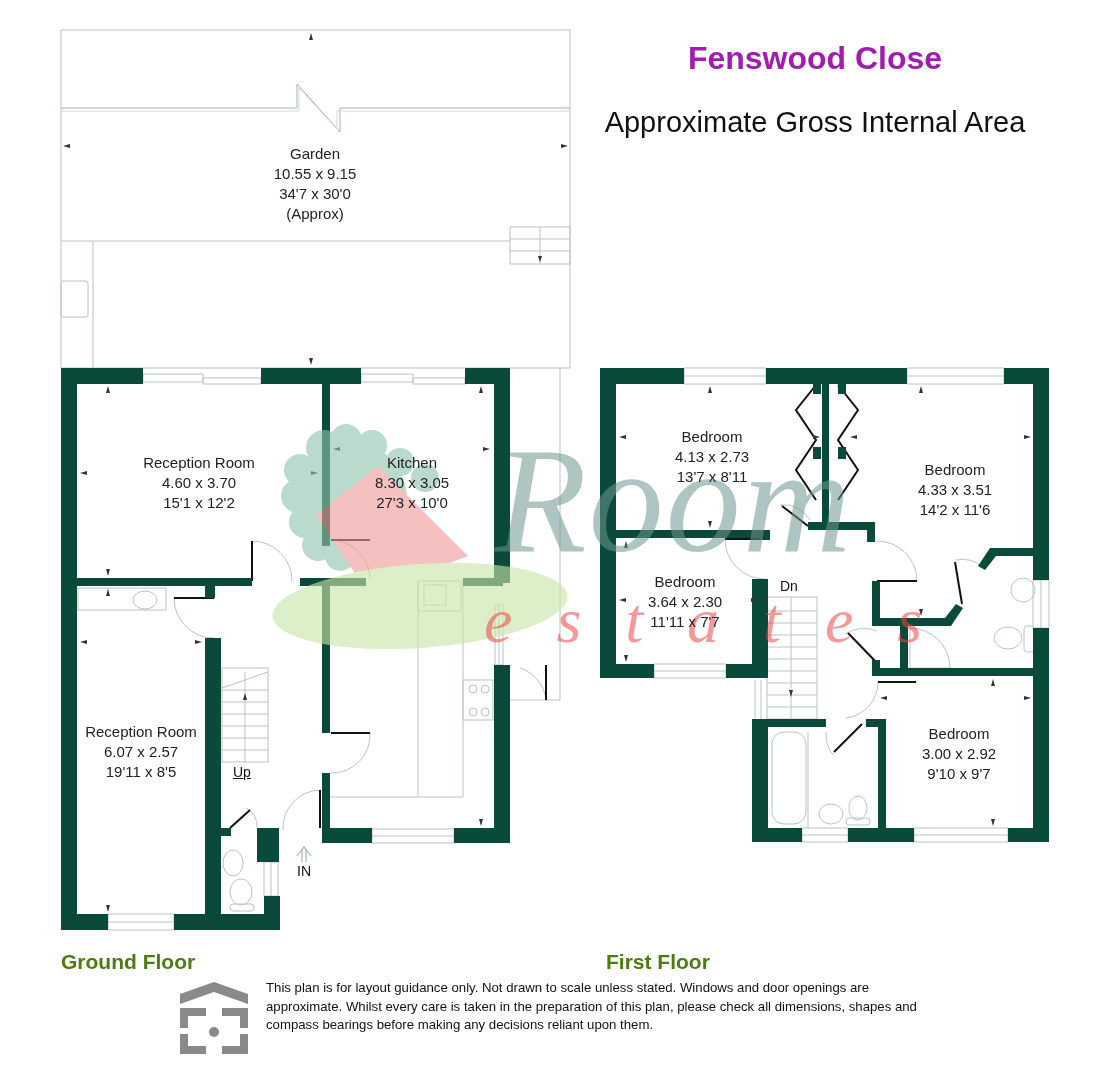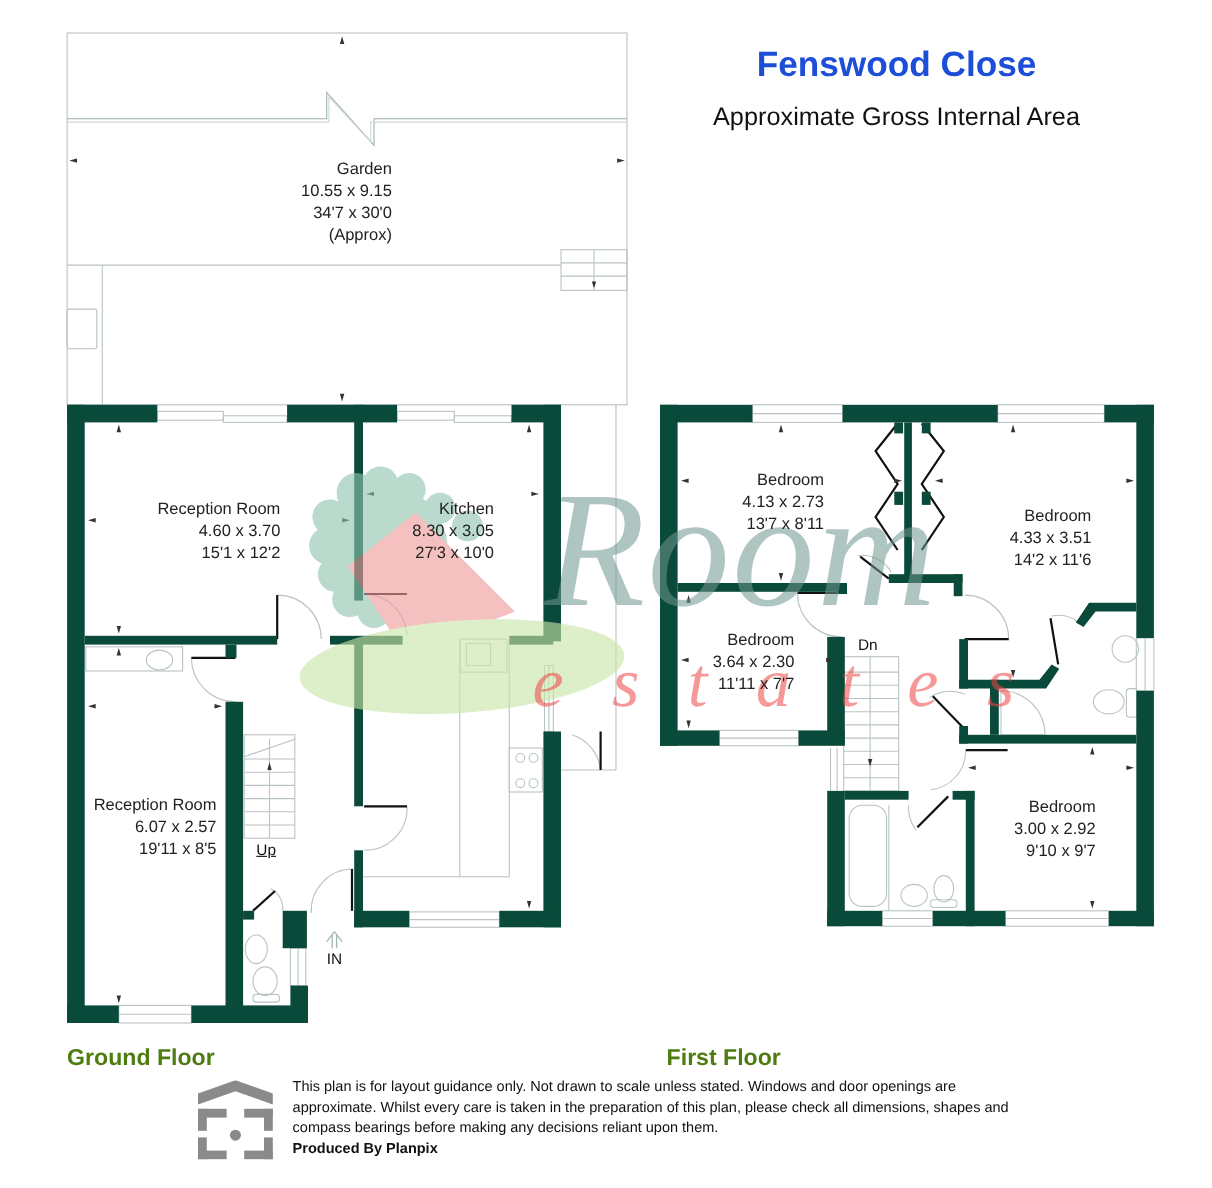--- a/index.html
+++ b/index.html
@@ -1,21 +1,21 @@
 <!DOCTYPE html>
 <html><head>
 <meta charset="utf-8">
 <style>
   html, body { margin:0; padding:0; background:#ffffff; }
   body { width:1102px; height:1080px; position:relative; overflow:hidden; font-family:"Liberation Sans", sans-serif; color:#111; }
   .abs { position:absolute; }
   #plan-svg { position:absolute; left:0; top:0; width:1102px; height:1080px; }
-  .title { left:600px; top:40px; width:430px; text-align:center; font-weight:bold; font-size:32px; color:#1d4ed8; }
-  .subtitle { left:600px; top:92px; width:430px; text-align:center; font-size:23px; line-height:28px; color:#111; }
-  .room-label { text-align:right; font-size:15px; line-height:20px; color:#222; white-space:nowrap; transform:translateX(-50%); }
+  .title { left:600px; top:40px; width:430px; text-align:center; font-weight:bold; font-size:32px; color:#a21caf; }
+  .subtitle { left:600px; top:108px; width:430px; text-align:center; font-size:29px; line-height:28px; color:#111; }
+  .room-label { text-align:center; font-size:15px; line-height:20px; color:#222; white-space:nowrap; transform:translateX(-50%); }
   .floor-label { font-weight:bold; font-size:21px; color:#4d7c0f; }
   .disclaimer { left:266px; top:979px; width:680px; font-size:13.2px; line-height:18.5px; color:#111; }
   .disclaimer .produced { font-weight:bold; display:block; }
   .small-label { font-size:14px; color:#111; }
   .watermark { pointer-events:none; }
 </style>
 </head>
 <body>
 
 <svg id="plan-svg" viewBox="0 0 1102 1080" xmlns="http://www.w3.org/2000/svg">
@@ -370,14 +370,13 @@
   <rect x="62" y="26" width="8" height="20" fill="#8a8a8a"></rect>
   <rect x="2" y="52" width="8" height="20" fill="#8a8a8a"></rect>
   <rect x="2" y="64" width="26" height="8" fill="#8a8a8a"></rect>
   <rect x="62" y="52" width="8" height="20" fill="#8a8a8a"></rect>
   <rect x="44" y="64" width="26" height="8" fill="#8a8a8a"></rect>
   <circle cx="36" cy="50" r="5" fill="#8a8a8a"></circle>
 </svg>
 
 <div class="abs disclaimer">
   <span>This plan is for layout guidance only. Not drawn to scale unless stated. Windows and door openings are approximate. Whilst every care is taken in the preparation of this plan, please check all dimensions, shapes and compass bearings before making any decisions reliant upon them.</span>
-  <span class="produced">Produced By Planpix</span>
 </div>
 
 </body></html>

